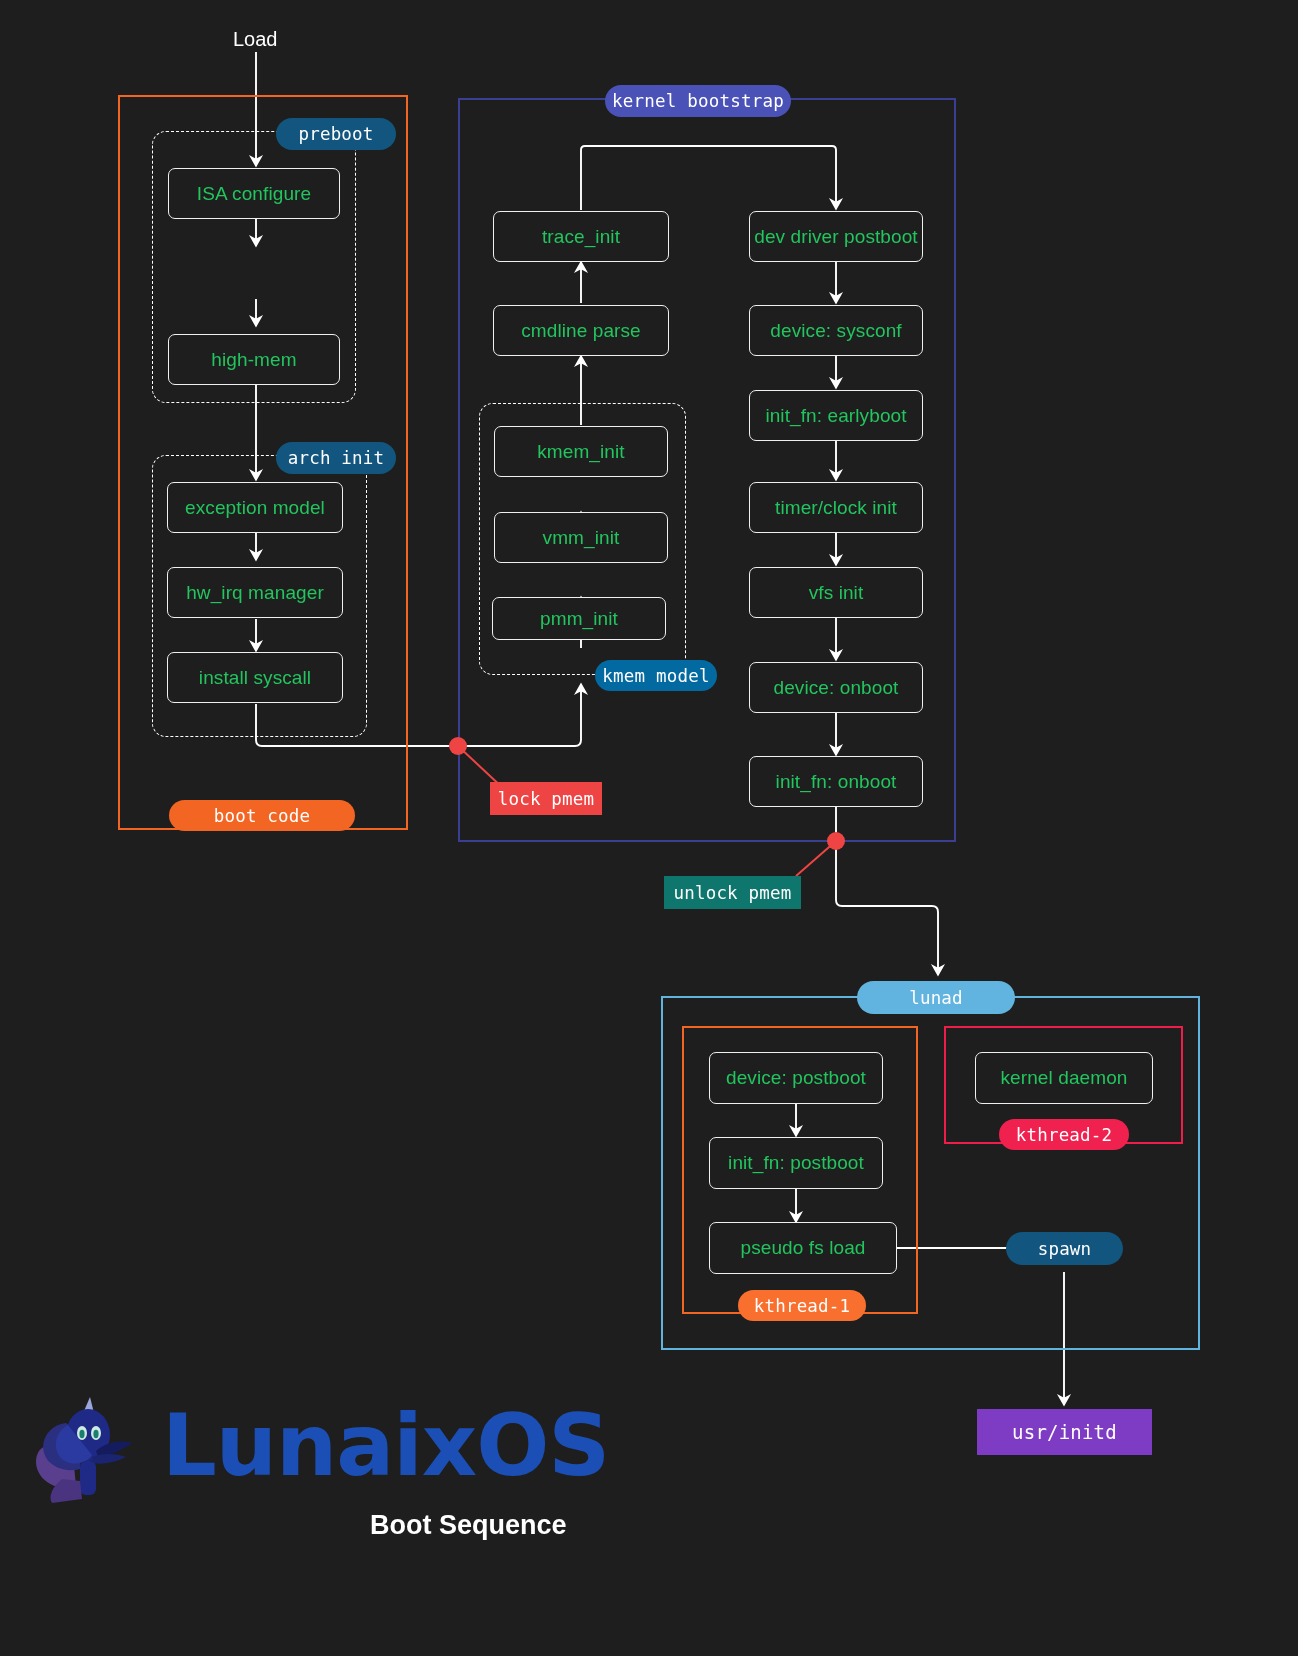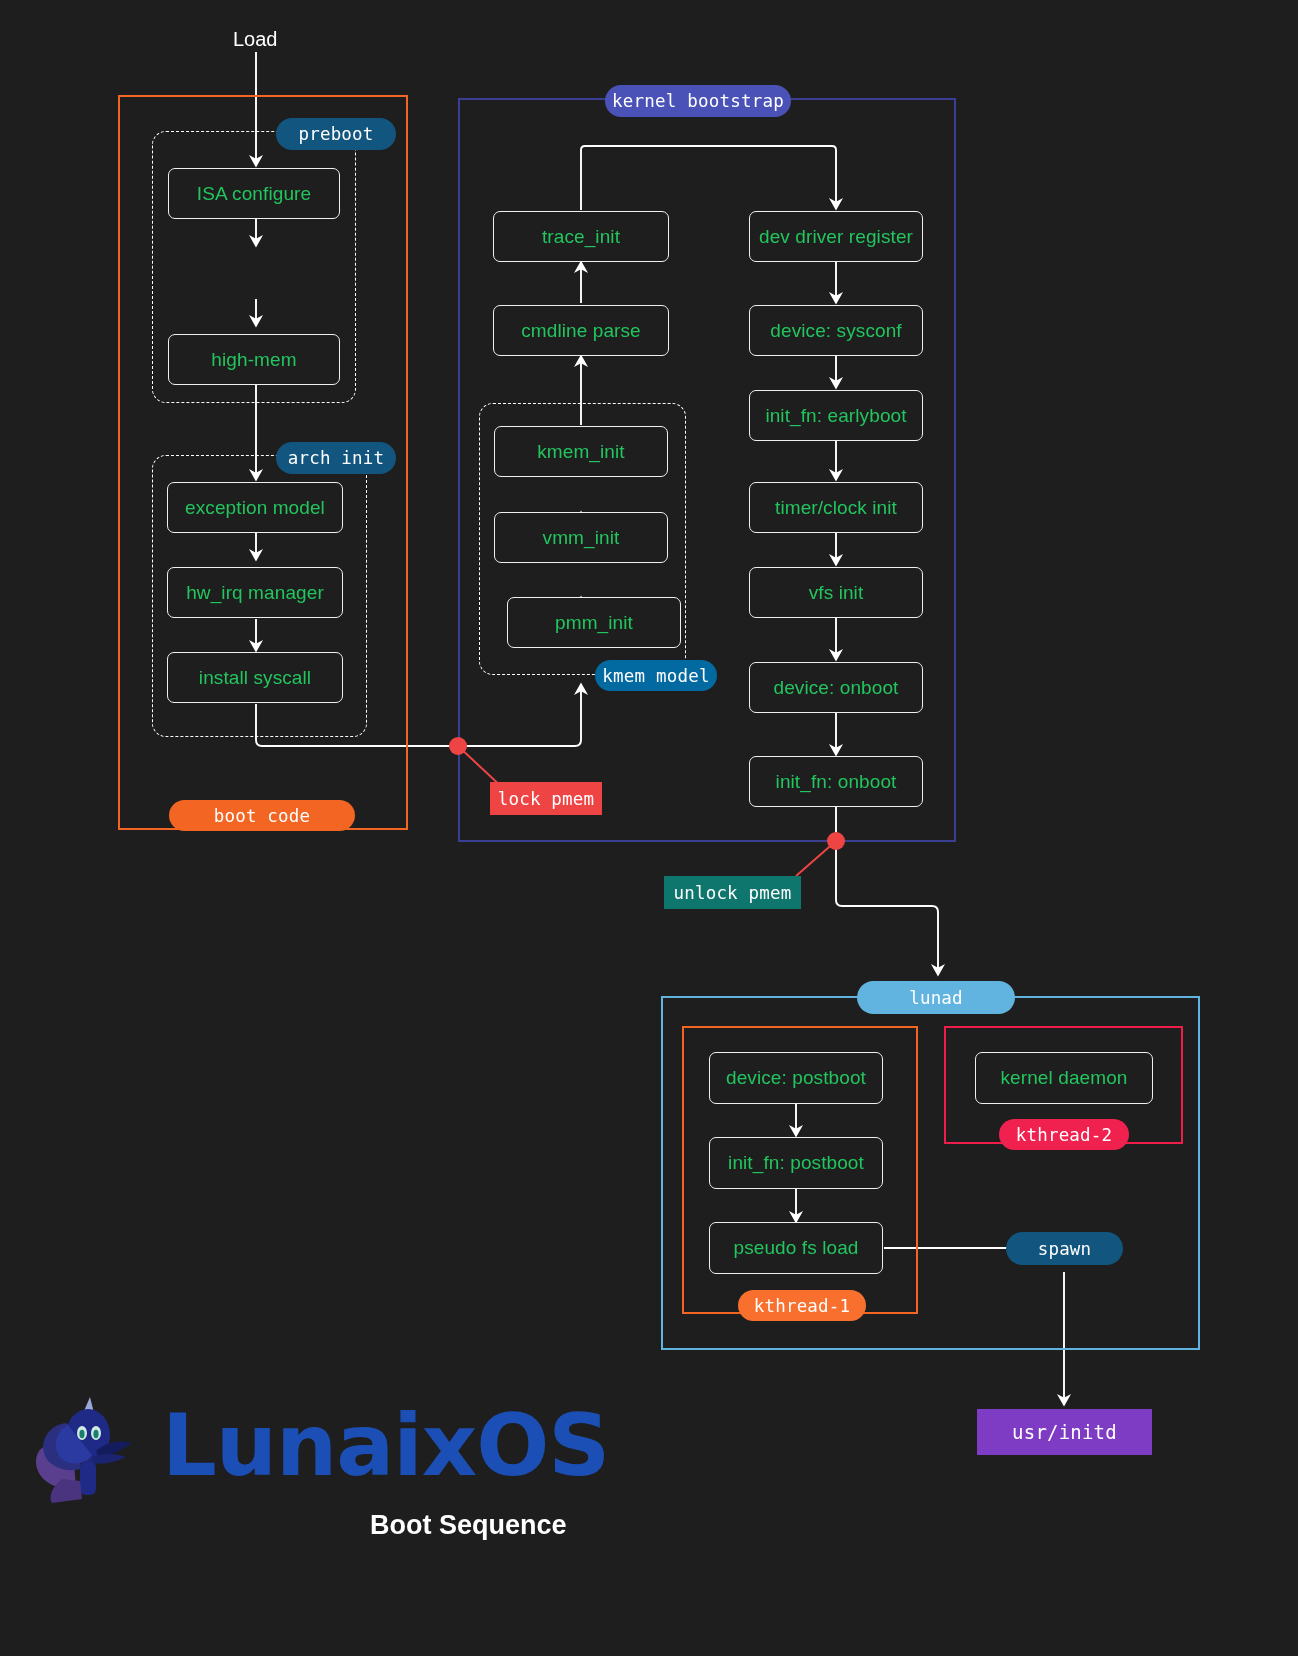--- a/index.html
+++ b/index.html
@@ -122,23 +122,23 @@
   <div class="tag pill" style="left:605px;top:85px;width:186px;height:32px;background:#4a52b8;">kernel bootstrap</div>
 
   <div class="node" style="left:493px;top:211px;width:176px;height:51px;">trace_init</div>
   <div class="node" style="left:493px;top:305px;width:176px;height:51px;">cmdline parse</div>
 
   <div class="cluster cl-dashed" style="left:479px;top:403px;width:207px;height:272px;"></div>
   <div class="tag pill" style="left:595px;top:660px;width:122px;height:31px;background:#0369a1;">kmem model</div>
 
   <div class="node" style="left:494px;top:426px;width:174px;height:51px;">kmem_init</div>
   <div class="node" style="left:494px;top:512px;width:174px;height:51px;">vmm_init</div>
-  <div class="node" style="left:507px;top:597px;width:174px;height:51px;">pmm_init</div>
+  <div class="node" style="left:492px;top:597px;width:174px;height:43px;">pmm_init</div>
 
-  <div class="node" style="left:749px;top:211px;width:174px;height:51px;">dev driver register</div>
+  <div class="node" style="left:749px;top:211px;width:174px;height:51px;">dev driver postboot</div>
   <div class="node" style="left:749px;top:305px;width:174px;height:51px;">device: sysconf</div>
   <div class="node" style="left:749px;top:390px;width:174px;height:51px;">init_fn: earlyboot</div>
   <div class="node" style="left:749px;top:482px;width:174px;height:51px;">timer/clock init</div>
   <div class="node" style="left:749px;top:567px;width:174px;height:51px;">vfs init</div>
   <div class="node" style="left:749px;top:662px;width:174px;height:51px;">device: onboot</div>
   <div class="node" style="left:749px;top:756px;width:174px;height:51px;">init_fn: onboot</div>
 
   <div class="dot" style="left:449px;top:737px;"></div>
   <div class="tag rect" style="left:490px;top:782px;width:112px;height:33px;background:#ef4444;">lock pmem</div>
 
@@ -146,21 +146,21 @@
   <div class="tag rect" style="left:664px;top:876px;width:137px;height:33px;background:#0f766e;">unlock pmem</div>
 
   <div class="cluster cl-solid" style="left:661px;top:996px;width:539px;height:354px;border-color:#62b4e0;"></div>
   <div class="tag pill" style="left:857px;top:981px;width:158px;height:33px;background:#62b4e0;">lunad</div>
 
   <div class="cluster cl-solid" style="left:682px;top:1026px;width:236px;height:288px;border-color:#f26522;"></div>
   <div class="tag pill" style="left:738px;top:1290px;width:128px;height:31px;background:#f96f2e;">kthread-1</div>
 
   <div class="node" style="left:709px;top:1052px;width:174px;height:52px;">device: postboot</div>
   <div class="node" style="left:709px;top:1137px;width:174px;height:52px;">init_fn: postboot</div>
-  <div class="node" style="left:709px;top:1222px;width:174px;height:52px;">pseudo fs load</div>
+  <div class="node" style="left:709px;top:1222px;width:188px;height:52px;">pseudo fs load</div>
 
   <div class="cluster cl-solid" style="left:944px;top:1026px;width:239px;height:118px;border-color:#f01d4a;"></div>
   <div class="tag pill" style="left:999px;top:1119px;width:130px;height:31px;background:#f0214e;">kthread-2</div>
 
   <div class="node" style="left:975px;top:1052px;width:178px;height:52px;">kernel daemon</div>
 
   <div class="tag pill" style="left:1006px;top:1232px;width:117px;height:33px;background:#12557f;">spawn</div>
 
   <div class="tag rect" style="left:977px;top:1409px;width:175px;height:46px;background:#7e3cc4;
               font-size:19px;">usr/initd</div>

